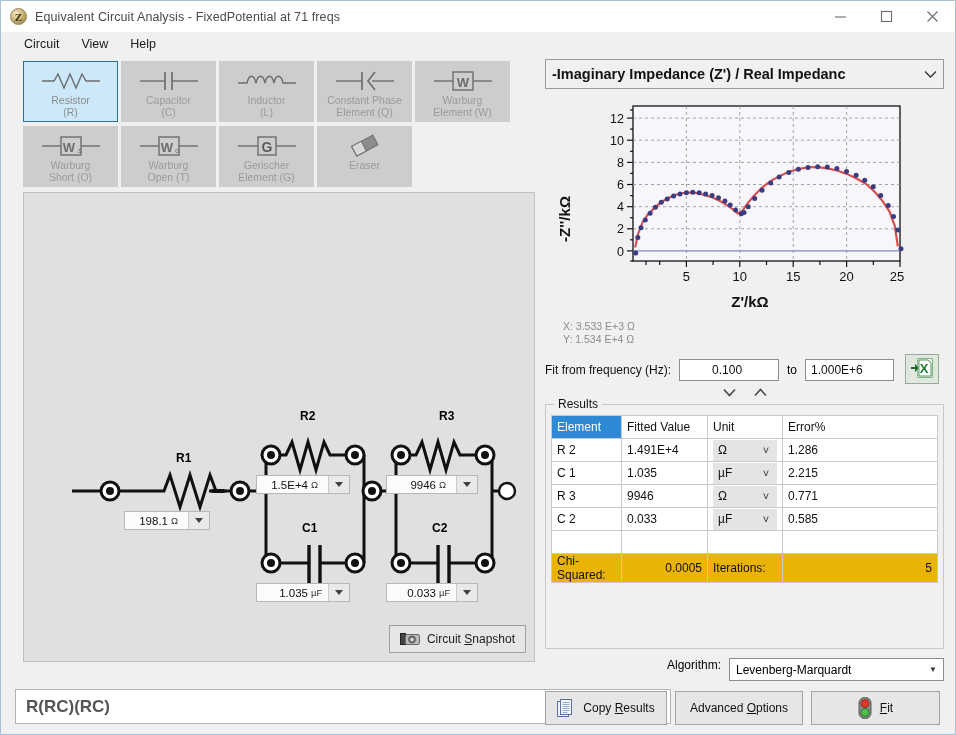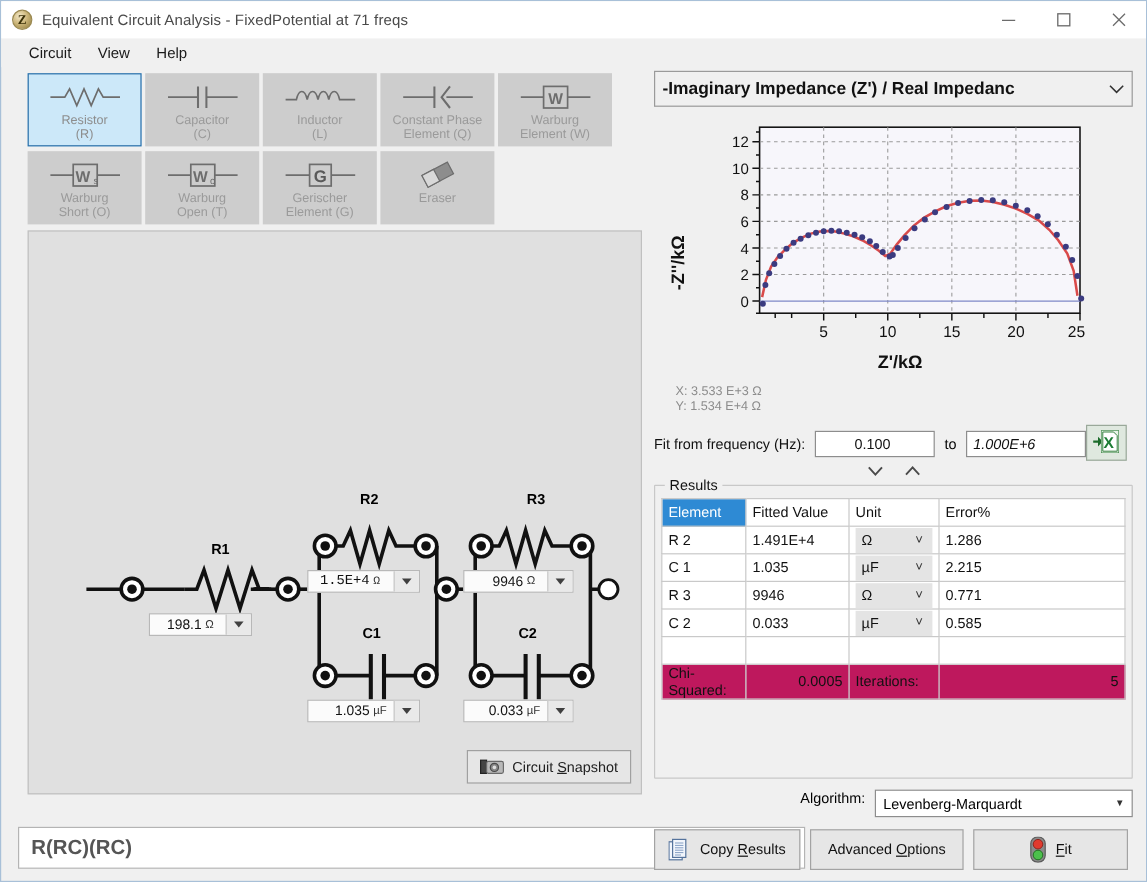--- a/index.html
+++ b/index.html
@@ -159,21 +159,21 @@
   table.results th, table.results td {
     border:1px solid #c9c9c9; height:23px; padding:0 5px; text-align:left;
     font-weight:normal; color:#111;
   }
   table.results th.sel { background:#2e8ad4; color:#fff; }
   table.results th { background:#fff; }
   td.unit { padding:0; }
   .unitcell { display:flex; height:21px; align-items:stretch; }
   .unitcell .uv { flex:1 1 auto; background:#e4e4e4; display:flex; align-items:center; padding-left:5px; }
   .unitcell .ua { width:22px; background:#e4e4e4; display:flex; align-items:center; justify-content:center; color:#333; font-size:11px; }
-  .chi-row td { background:#be185d; }
+  .chi-row td { background:#eab308; }
   .chi-row td.num { text-align:right; }
 
   .algo-row {
     position:absolute; left:4px; top:602px; width:399px; height:24px;
     display:flex; align-items:flex-start; justify-content:flex-end; gap:8px;
   }
   .algo-sel {
     width:215px; height:23px; background:#fff; border:1px solid #8d8d8d;
     display:flex; align-items:center; padding:0 6px; font-size:12px;
   }
@@ -421,21 +421,21 @@
         <div class="comp-label" style="left:405px; top:216px;padding-left:10px;">R3</div>
         <div class="comp-label" style="left:408px; top:328px;">C2</div>
 
         <div class="val-box" style="left:100px; top:318px; width:86px;">
           <span class="v">198.1</span>
           <span class="u">Ω</span>
           <span class="arrow">
               <i></i>
             </span>
         </div>
-        <div class="val-box" style="left:232px; top:282px; width:94px;font-family:Liberation Mono, monospace;">
+        <div class="val-box" style="left:232px; top:282px; width:94px;">
           <span class="v">1.5E+4</span>
           <span class="u">Ω</span>
           <span class="arrow">
               <i></i>
             </span>
         </div>
         <div class="val-box" style="left:232px; top:390px; width:94px;">
           <span class="v">1.035</span>
           <span class="u">µF</span>
           <span class="arrow">
@@ -613,21 +613,21 @@
           <div>Y: 1.534 E+4 Ω</div>
         </div>
       </div>
 
       <div class="fitrow">
         <label style="margin-right:8px;">Fit from frequency (Hz):</label>
         <div class="tf" style="width:100px;padding-left:32px;">
           <span>0.100</span>
         </div>
         <span style="margin:0 8px; font-size:12px;">to</span>
-        <div class="tf" style="width:100px;font-style:italic;">
+        <div class="tf" style="width:89px;">
           <span>1.000E+6</span>
         </div>
         <div class="xls-btn">
           <span>
             <svg width="24" height="22" viewBox="0 0 24 22">
               <path d="M1,11 L7,11" stroke="#1b6b2a" stroke-width="2"></path>
               <path d="M5,7 L9,11 L5,15 Z" fill="#1b6b2a"></path>
               <rect x="8" y="2" width="14" height="18" fill="#ffffff" stroke="#2f7d39" stroke-width="1"></rect>
               <path d="M8,2 L22,2 L22,20 L8,20 Z" fill="#e8f4e8"></path>
               <path d="M9,3 L18,3 L21,6 L21,19 L9,19 Z" fill="#ffffff" stroke="#2f7d39" stroke-width="0.8"></path>

